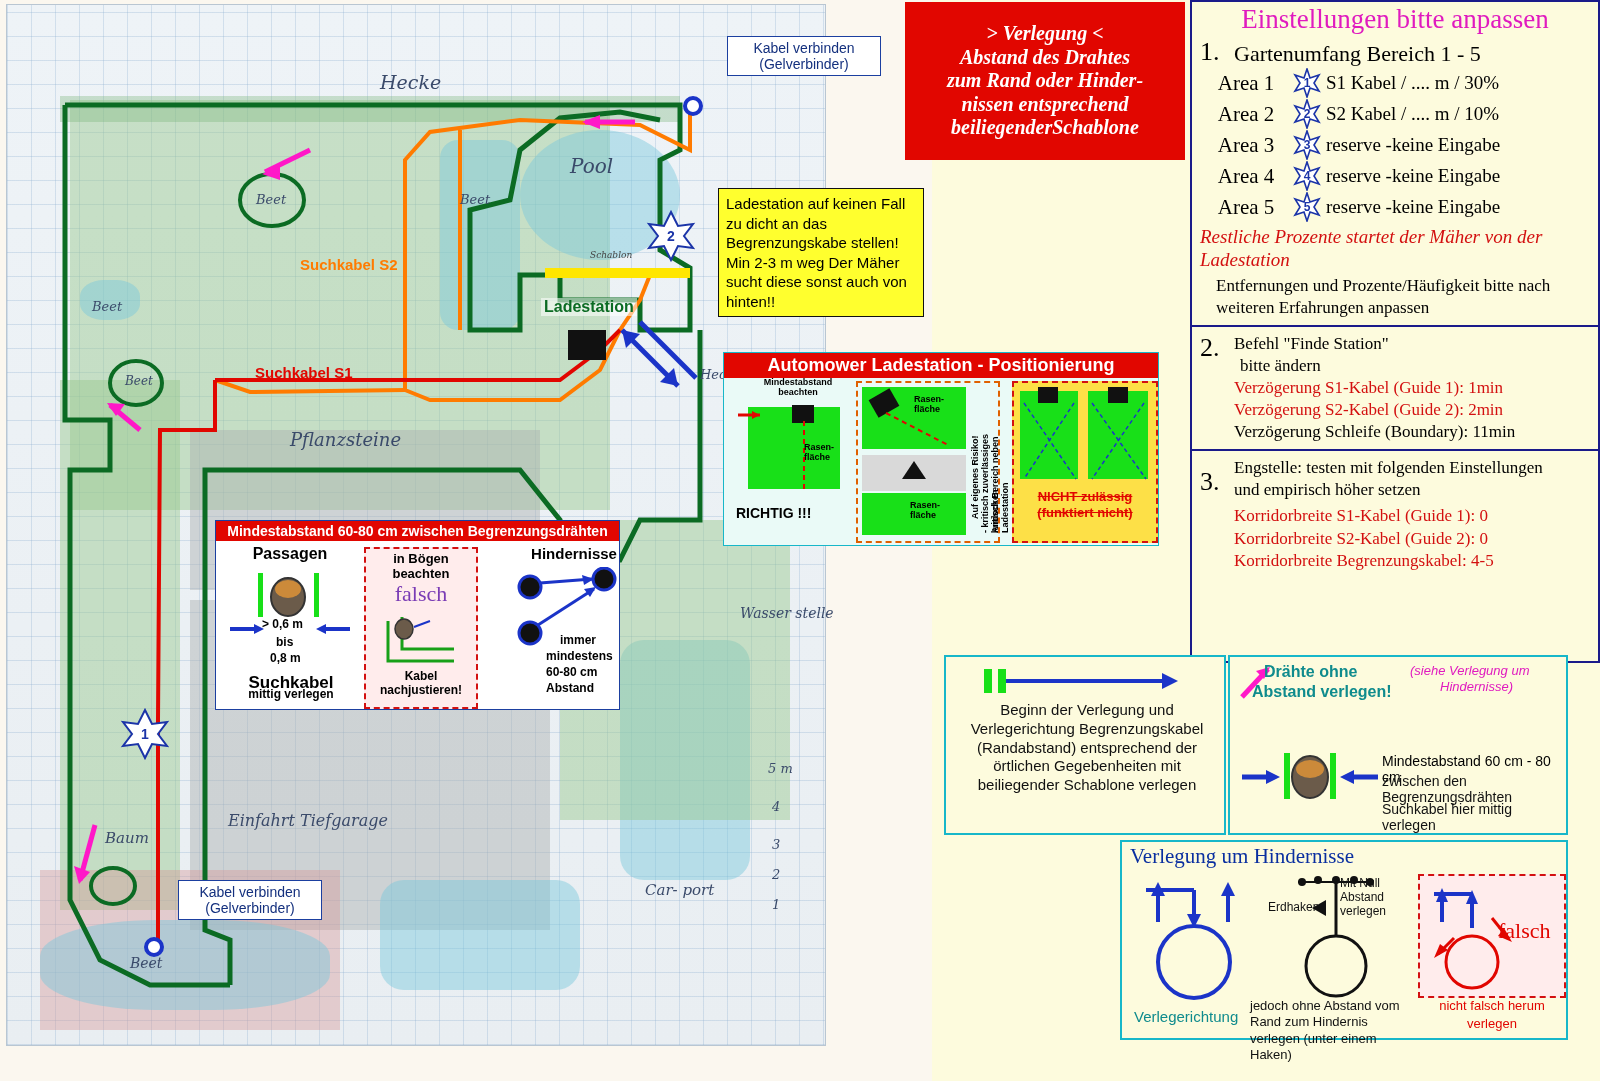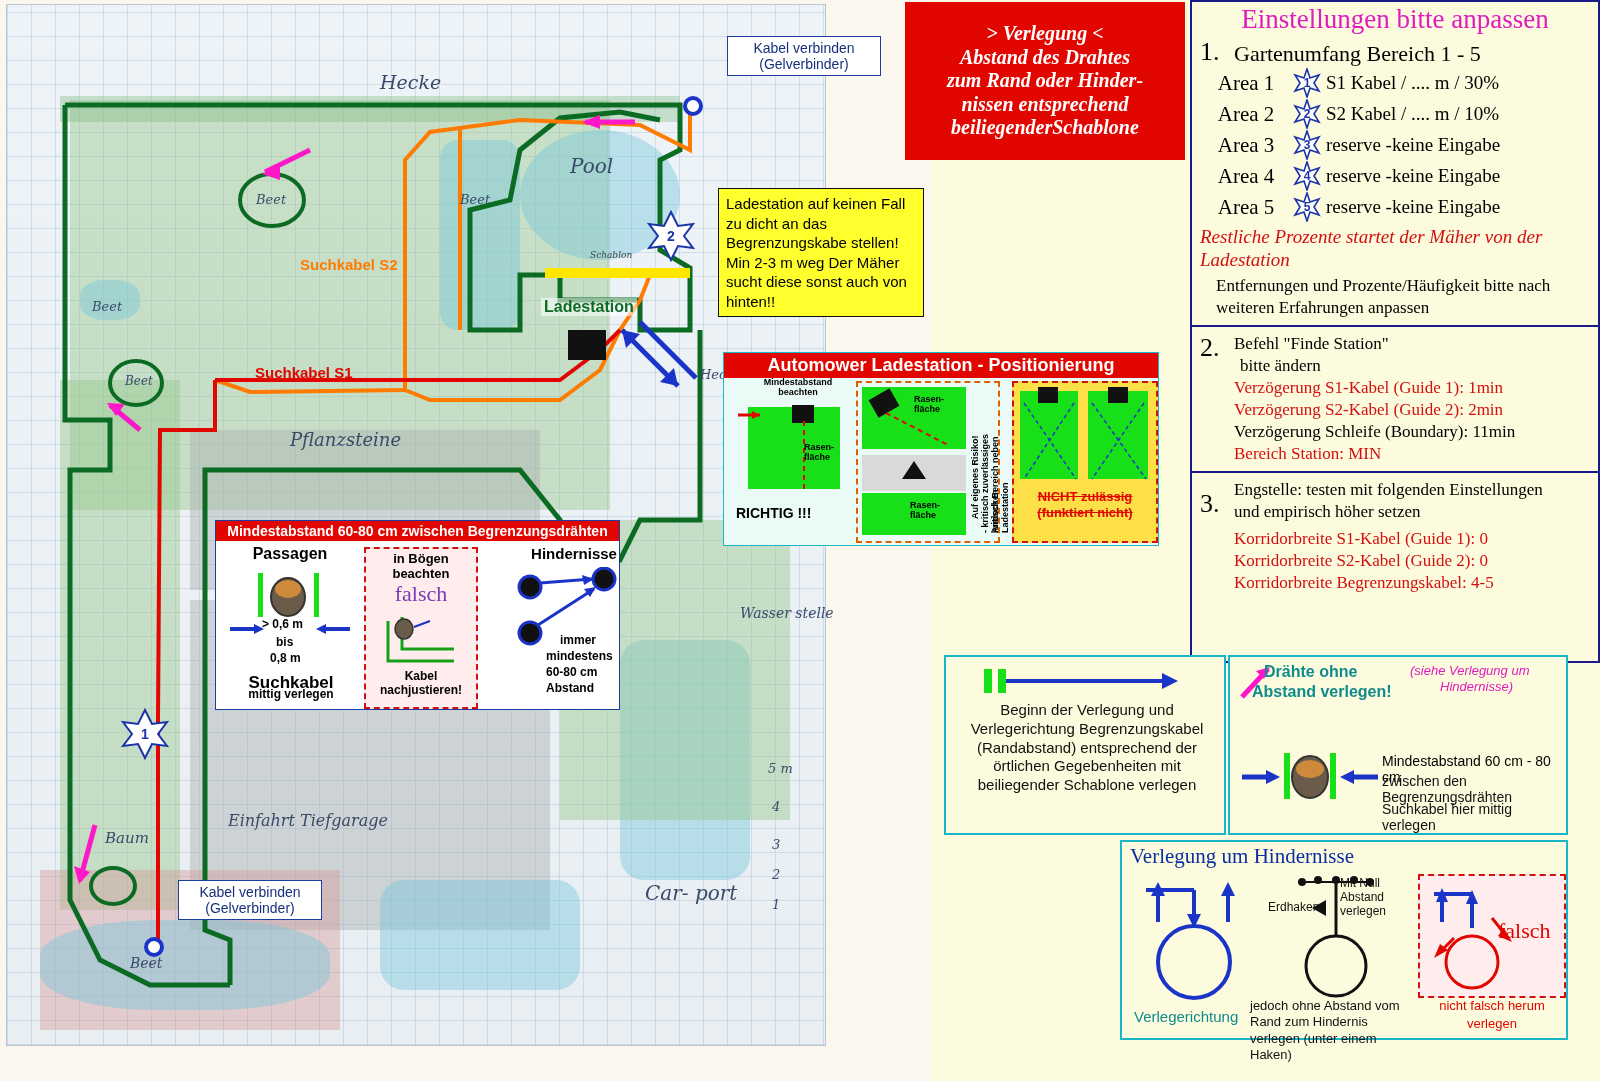--- a/index.html
+++ b/index.html
@@ -149,21 +149,21 @@
   <div class="lbl hand" style="left:570px;top:155px;font-size:20px;">Pool</div>
   <div class="lbl hand" style="left:256px;top:193px;font-size:13px;">Beet</div>
   <div class="lbl hand" style="left:460px;top:193px;font-size:13px;">Beet</div>
   <div class="lbl hand" style="left:92px;top:300px;font-size:13px;">Beet</div>
   <div class="lbl hand" style="left:125px;top:375px;font-size:12px;">Beet</div>
   <div class="lbl hand" style="left:130px;top:955px;font-size:14px;">Beet</div>
   <div class="lbl hand" style="left:290px;top:430px;font-size:18px;">Pflanzsteine</div>
   <div class="lbl hand" style="left:228px;top:812px;font-size:16px;white-space:pre-line;">Einfahrt Tiefgarage</div>
   <div class="lbl hand" style="left:105px;top:830px;font-size:15px;">Baum</div>
   <div class="lbl hand" style="left:740px;top:605px;font-size:14px;white-space:pre-line;">Wasser stelle</div>
-  <div class="lbl hand" style="left:645px;top:882px;font-size:20px;white-space:pre-line;">Car- port</div>
+  <div class="lbl hand" style="left:645px;top:882px;font-size:15px;white-space:pre-line;">Car- port</div>
   <div class="lbl hand" style="left:700px;top:368px;font-size:13px;">Hecke</div>
   <div class="lbl hand" style="left:590px;top:250px;font-size:9px;color:#444;">Schablon</div>
 
   <div class="lbl hand" style="left:768px;top:762px;font-size:13px;">5 m</div>
   <div class="lbl hand" style="left:772px;top:800px;font-size:13px;">4</div>
   <div class="lbl hand" style="left:772px;top:838px;font-size:13px;">3</div>
   <div class="lbl hand" style="left:772px;top:868px;font-size:13px;">2</div>
   <div class="lbl hand" style="left:772px;top:898px;font-size:13px;">1</div>
 
   <div class="lbl" style="left:300px;top:256px;color:#ff7b00;font-size:15px;font-weight:bold;">Suchkabel S2</div>
@@ -269,21 +269,20 @@
     <div style="display:flex;align-items:flex-start;">
       <div class="secnum" style="width:34px;">2.</div>
       <div>
         <div class="blk">Befehl "Finde Station"</div>
         <div class="blk" style="padding-left:6px;">bitte ändern</div>
       </div>
     </div>
     <div class="red" style="padding-left:34px;">Verzögerung S1-Kabel (Guide 1): 1min</div>
     <div class="red" style="padding-left:34px;">Verzögerung S2-Kabel (Guide 2): 2min</div>
     <div class="blk" style="padding-left:34px;">Verzögerung Schleife (Boundary): 11min</div>
-    <div class="red" style="padding-left:34px;">Bereich Station: MIN</div>
   </div>
 
   <hr class="div">
 
   <div class="sec">
     <div style="display:flex;align-items:flex-start;">
       <div class="secnum" style="width:34px;padding-top:10px;">3.</div>
       <div>
         <div class="blk">Engstelle: testen mit folgenden Einstellungen</div>
         <div class="blk">und empirisch höher setzen</div>

